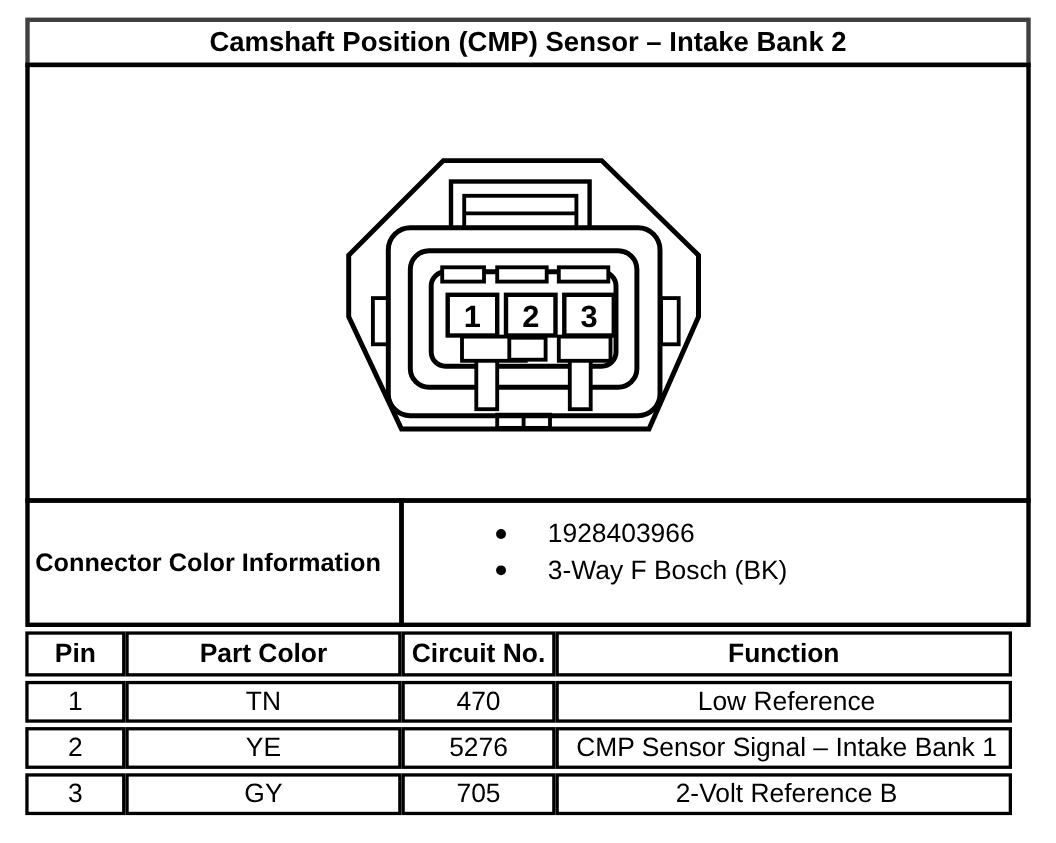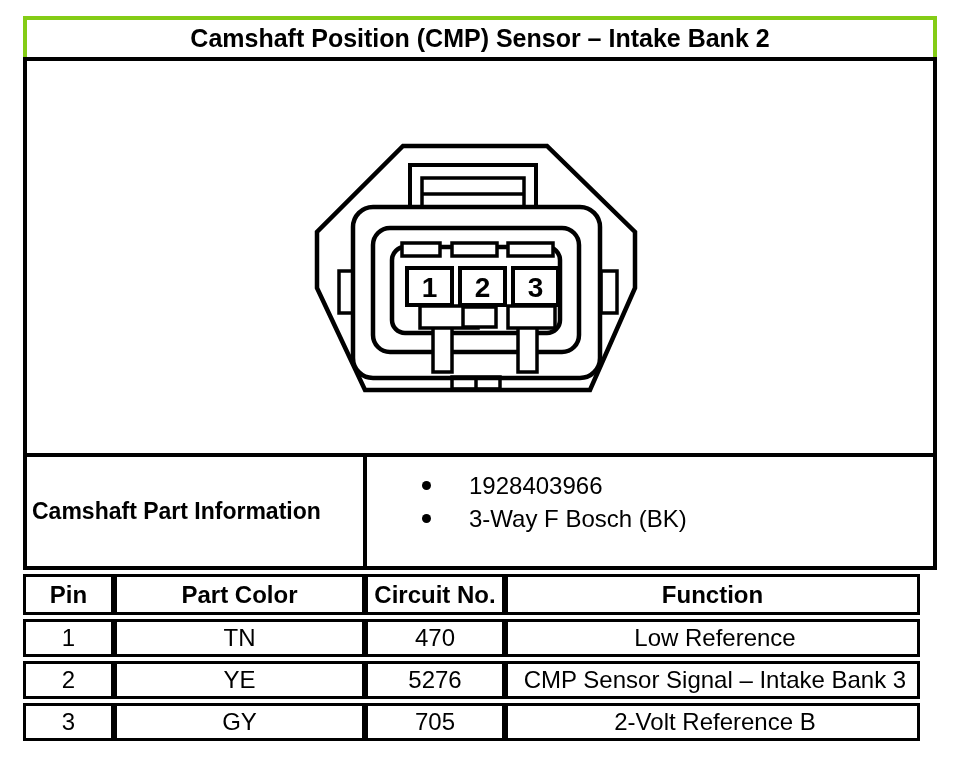--- a/index.html
+++ b/index.html
@@ -9,21 +9,21 @@
     height: 766px;
     background: #ffffff;
     font-family: "Liberation Sans", "DejaVu Sans", sans-serif;
     color: #000000;
   }
   
   .title-box {
     position: absolute;
     left: 23px; top: 16px;
     width: 914px; height: 45px;
-    border: 4px solid #84cc16;
+    border: 4px solid #404040;
     box-sizing: border-box;
     display: flex; align-items: center; justify-content: center;
     font-size: 25px; font-weight: bold;
     white-space: nowrap;
   }
   
   .diagram-box {
     position: absolute;
     left: 23px; top: 57px;
     width: 914px; height: 400px;
@@ -54,21 +54,21 @@
     display: flex; align-items: center;
     padding-left: 5px;
     font-size: 23px; font-weight: bold;
     white-space: nowrap;
   }
   .pi-right {
     flex: 1;
     margin-left: -4px;
     border: 4px solid #000;
     box-sizing: border-box;
-    padding: 12px 0 0 55px;
+    padding: 12px 0 0 84px;
   }
   .pi-item {
     display: flex; align-items: center;
     height: 33px;
     font-size: 24px;
   }
   .bullet-dot {
     width: 9px; height: 9px;
     border-radius: 50%;
     background: #000;
@@ -140,21 +140,21 @@
     <text x="121.5" y="157" text-anchor="middle">1</text>
     <text x="174.5" y="157" text-anchor="middle">2</text>
     <text x="227.5" y="157" text-anchor="middle">3</text>
 
     <rect x="144" y="237" width="48" height="12" fill="none" stroke="#000" stroke-width="3.5"></rect>
     <line x1="168" y1="237" x2="168" y2="249" stroke="#000" stroke-width="3.5"></line>
   </svg>
 
   <div class="partinfo">
     <div class="pi-left">
-      <span>Camshaft Part Information</span>
+      <span>Connector Color Information</span>
     </div>
     <div class="pi-right">
       <div class="pi-item">
         <span class="bullet-dot"></span>
         <span>1928403966</span>
       </div>
       <div class="pi-item">
         <span class="bullet-dot"></span>
         <span>3-Way F Bosch (BK)</span>
       </div>
@@ -180,21 +180,21 @@
       <tr>
         <td>1</td>
         <td>TN</td>
         <td>470</td>
         <td class="fn">Low Reference</td>
       </tr>
       <tr>
         <td>2</td>
         <td>YE</td>
         <td>5276</td>
-        <td class="fn">CMP Sensor Signal – Intake Bank 3</td>
+        <td class="fn">CMP Sensor Signal – Intake Bank 1</td>
       </tr>
       <tr>
         <td>3</td>
         <td>GY</td>
         <td>705</td>
         <td class="fn">2-Volt Reference B</td>
       </tr>
     </tbody>
   </table>
 

